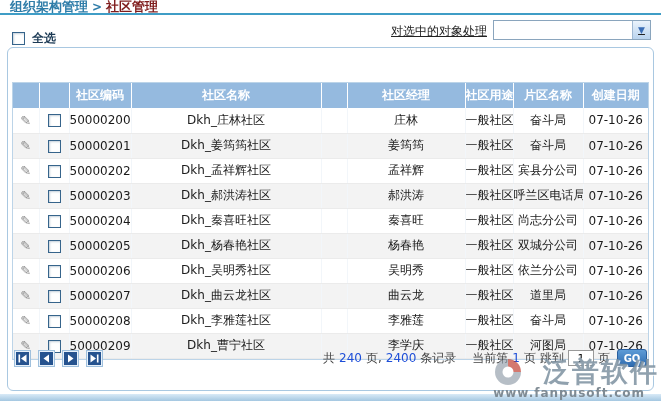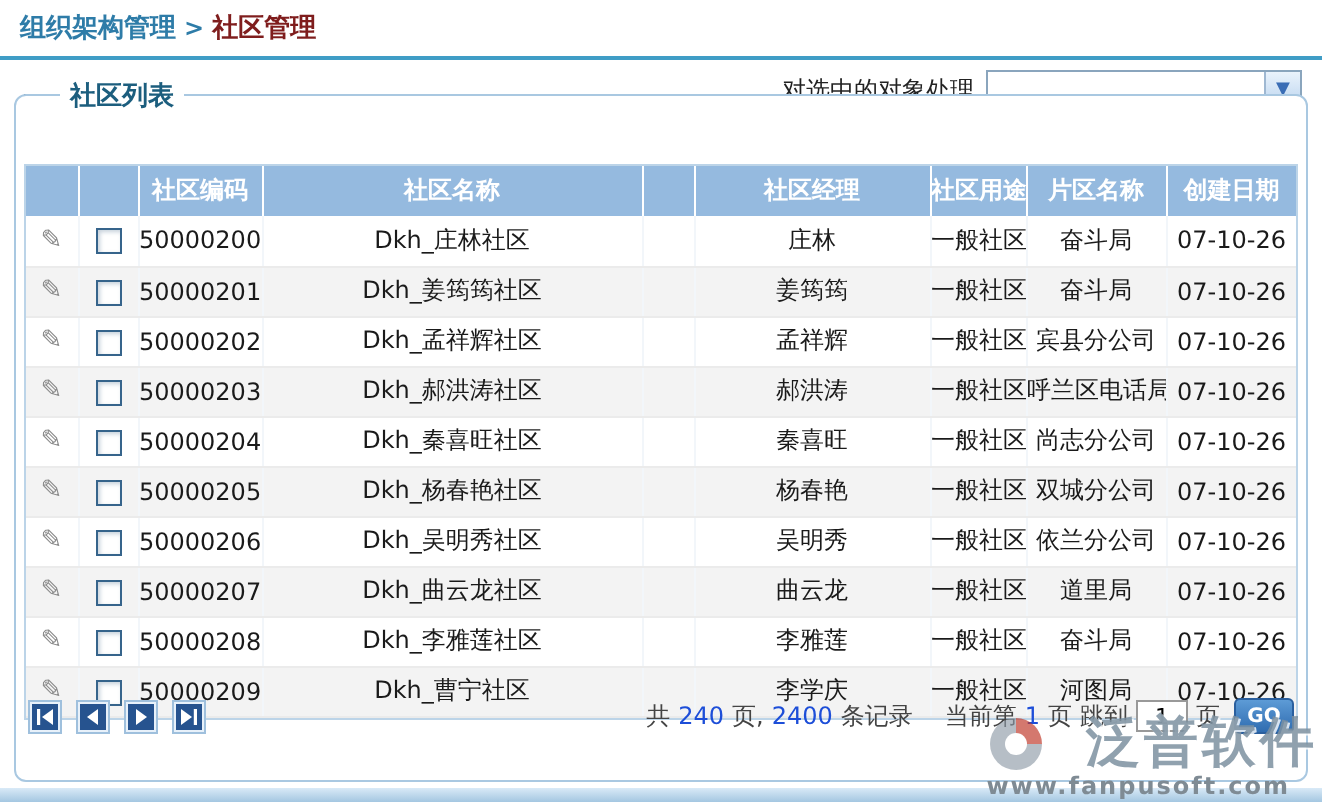--- a/index.html
+++ b/index.html
@@ -8,21 +8,21 @@
     position: relative;
     background: #fff;
     font-family: "DejaVu Sans", "Liberation Sans", sans-serif;
     font-size: 12px;
     color: #222;
     overflow: hidden;
   }
 
   
   .topbar {
-    height: 30px;
+    height: 15px;
     display: flex;
     align-items: center;
     gap: 4px;
     padding-left: 10px;
     border-bottom: 2px solid #3f9dc6;
   }
   .crumb-parent { color: #2e7ca8; font-weight: bold; font-size: 13px; }
   .crumb-sep    { color: #2e7ca8; font-weight: bold; font-size: 12px; }
   .crumb-current{ color: #7f1d1d; font-weight: bold; font-size: 13px; }
 
@@ -38,21 +38,21 @@
   .select-all { display: flex; align-items: center; gap: 7px; margin-top: 16px; }
   .cb {
     display: inline-block;
     width: 13px; height: 13px;
     background: #fff;
     border: 1px solid #36648b;
     box-shadow: inset 1px 1px 2px rgba(90,120,150,.35);
     vertical-align: middle;
   }
   .select-all-label { color: #1c3a55; font-weight: bold; }
-  .action-area { display: flex; align-items: center; gap: 6px; }
+  .action-area { display: flex; align-items: flex-end; gap: 6px; text-decoration: underline; }
   .action-label { color: #222; }
   .combo {
     width: 158px; height: 20px;
     border: 1px solid #8aa5bd;
     background: #fff;
     display: flex;
     align-items: center;
     justify-content: space-between;
   }
   .combo-value { padding-left: 4px; color: #333; }
@@ -210,21 +210,20 @@
   <div class="action-area">
     <span class="action-label">对选中的对象处理</span>
     <div class="combo">
       <span class="combo-value"></span>
       <span class="combo-btn">▼</span>
     </div>
   </div>
 </div>
 
 <div class="panel">
-  <span class="panel-legend">社区列表</span>
 
   <div class="table-wrap">
     <table>
       <thead id="thead">
           <tr>
             <th style="width: 26px;"></th>
             <th style="width: 30px;"></th>
             <th style="width: 62px;">社区编码</th>
             <th style="width: 190px;">社区名称</th>
             <th style="width: 26px;"></th>

